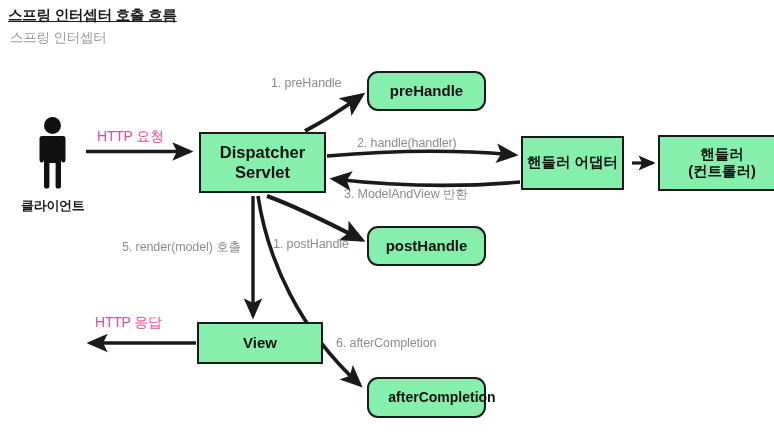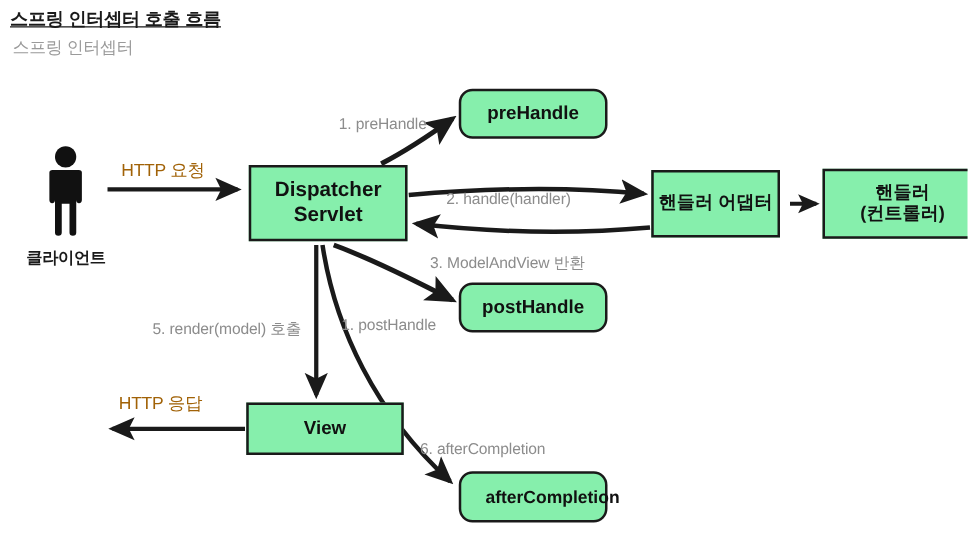--- a/index.html
+++ b/index.html
@@ -67,25 +67,24 @@
     border: 2.5px solid #1a1a1a;
     border-radius: 11px;
     font-weight: bold;
   }
   .edge-label {
     position: absolute;
     color: #8c8c8c;
     font-size: 12.5px;
     white-space: nowrap;
     letter-spacing: -0.1px;
-    margin-top: 16px;
   }
   .flow-label {
     position: absolute;
-    color: #a16207;
+    color: #ec4899;
     font-size: 14px;
     white-space: nowrap;
     letter-spacing: -0.2px;
   }
   .actor-label {
     position: absolute;
     color: #1a1a1a;
     font-size: 13px;
     font-weight: bold;
     white-space: nowrap;

